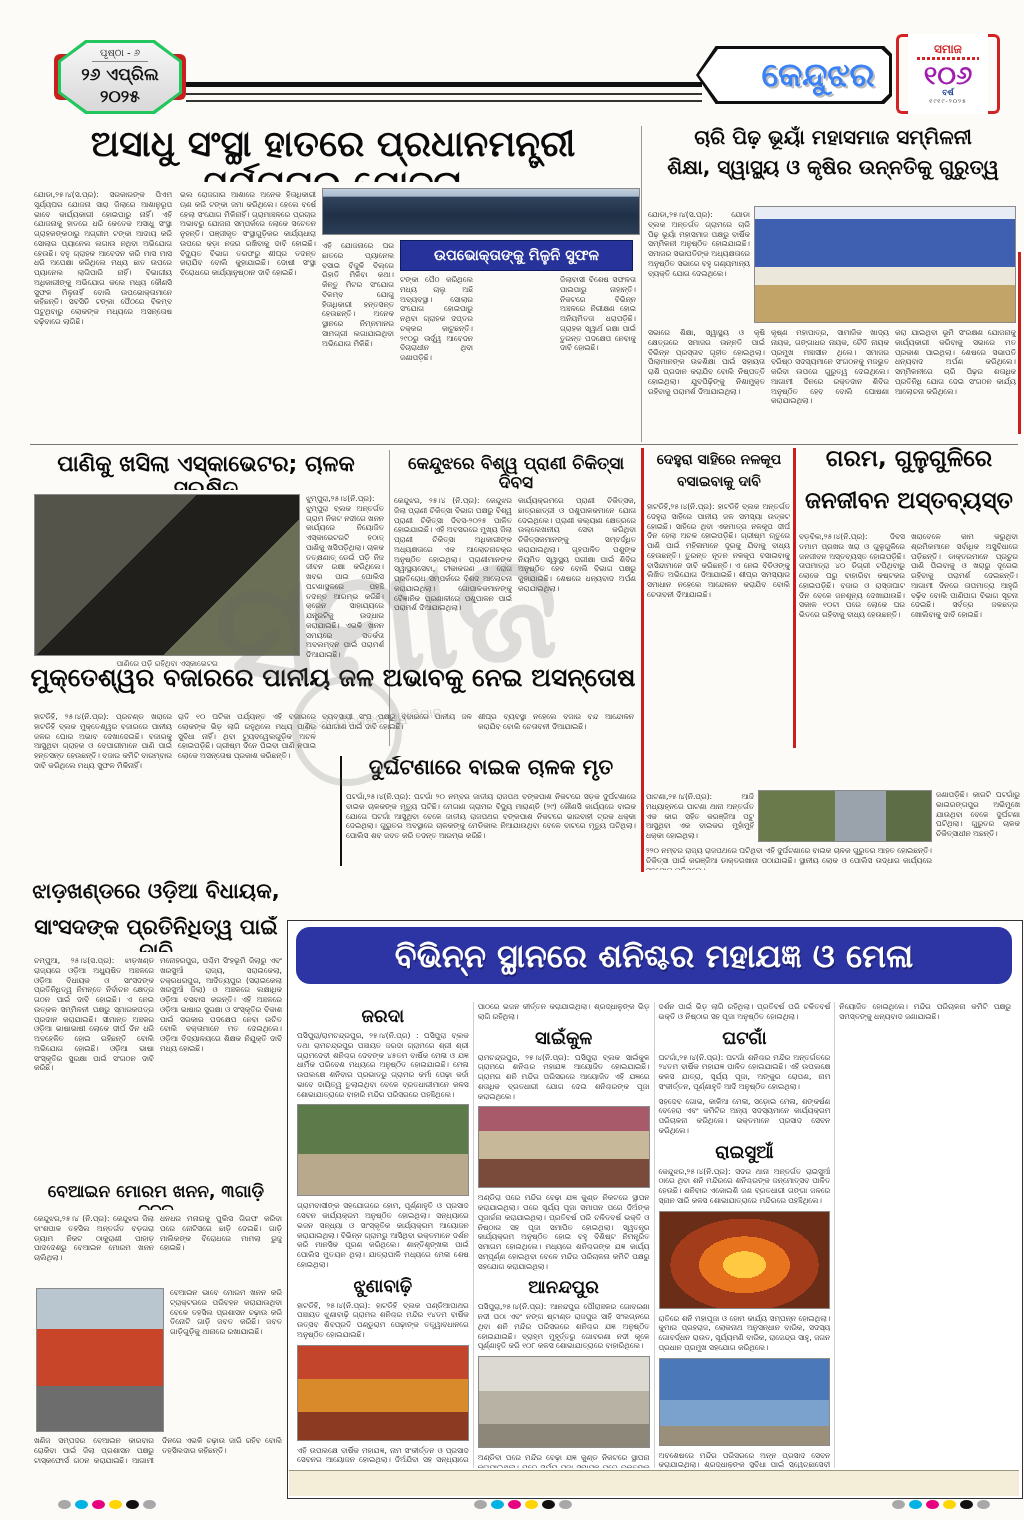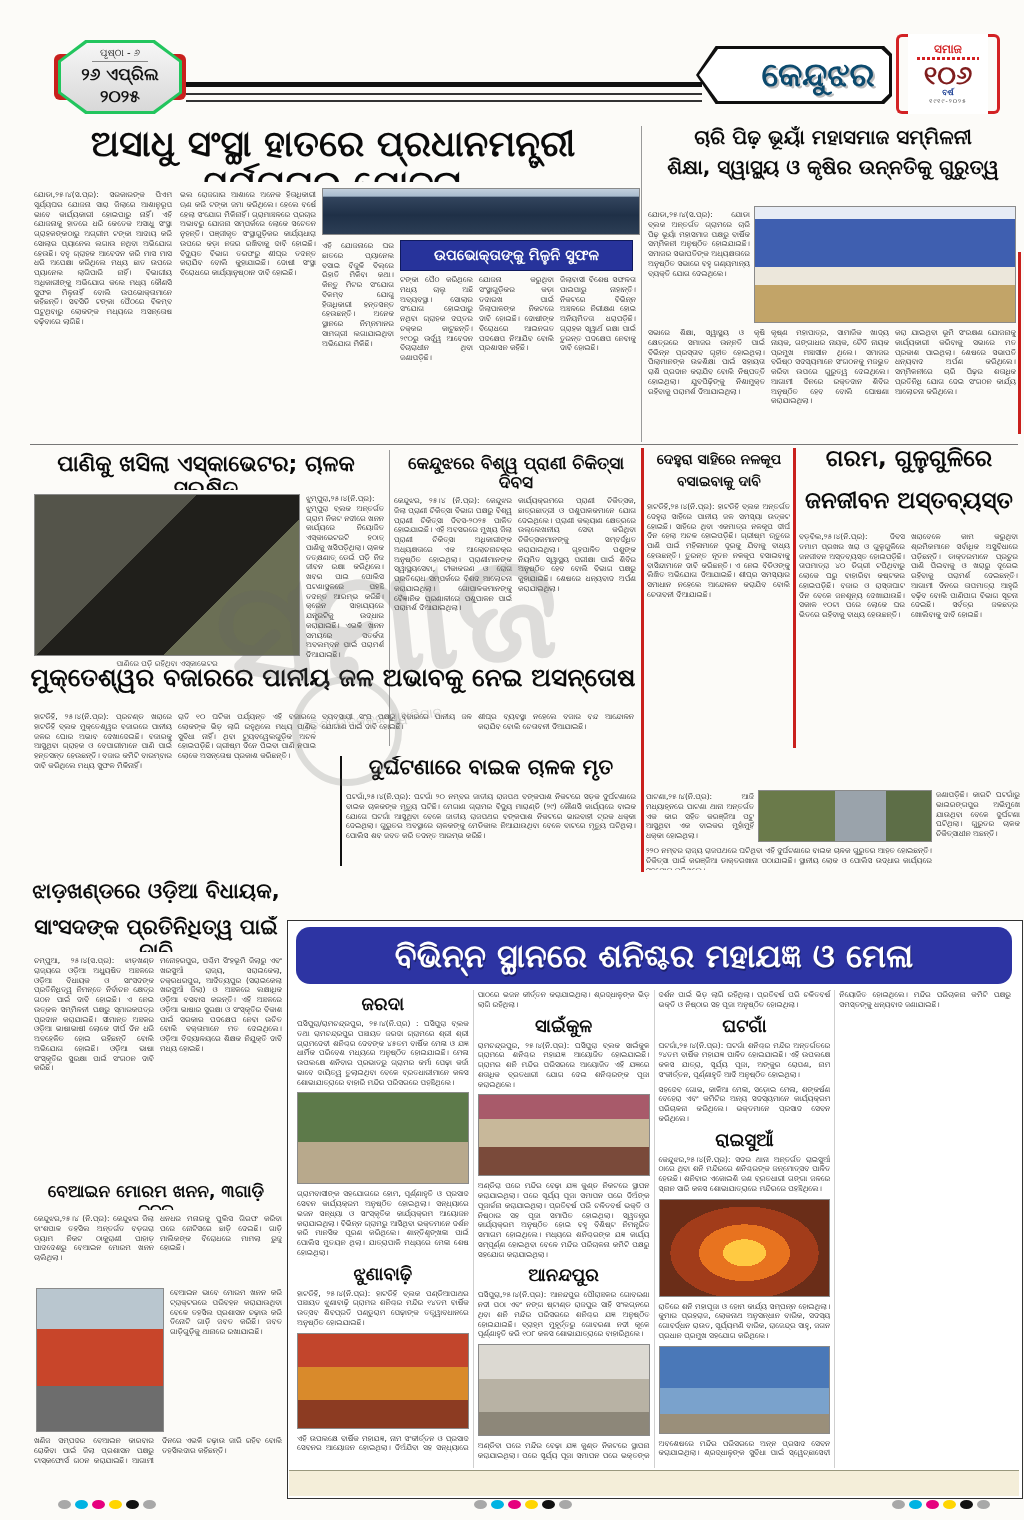--- a/index.html
+++ b/index.html
@@ -15,37 +15,37 @@
   
   .badge-red{background:#c9201d;border-radius:6px;}
   .badge-outer{clip-path:polygon(22% 0,78% 0,100% 28%,100% 72%,78% 100%,22% 100%,0 72%,0 28%);background:#22c55e;}
   .badge-inner{position:absolute;inset:3px;clip-path:polygon(22% 0,78% 0,100% 28%,100% 72%,78% 100%,22% 100%,0 72%,0 28%);
                background:linear-gradient(180deg,#f6f6f6,#d8d8d8);display:flex;flex-direction:column;align-items:center;justify-content:center;}
   .badge-inner .pl{font-size:10px;color:#222;border-bottom:1px solid #888;padding:0 8px 2px;margin-bottom:2px;}
   .badge-inner .dt{font-size:17px;font-weight:bold;color:#111;line-height:1.25;text-align:center;}
   .banner-outer{clip-path:polygon(0 50%,10% 0,96% 0,100% 14%,100% 86%,96% 100%,10% 100%);background:#0f0f0f;}
   .banner-inner{position:absolute;inset:3px;clip-path:polygon(0 50%,10% 0,96% 0,100% 14%,100% 86%,96% 100%,10% 100%);
                 background:#ffffff;display:flex;align-items:center;justify-content:center;}
-  .banner-inner span{font-size:33px;font-weight:bold;color:#0c4a6e;text-shadow:2px 2px 0 #bdbdbd;margin-left:48px;}
+  .banner-inner span{font-size:33px;font-weight:bold;color:#3b82f6;text-shadow:2px 2px 0 #bdbdbd;margin-left:48px;}
   .logo{display:flex;align-items:stretch;}
   .logo .br{width:9px;border:3px solid #d32224;}
   .logo .br.l{border-right:none;border-radius:6px 0 0 6px;}
   .logo .br.r{border-left:none;border-radius:0 6px 6px 0;}
   .logo .mid{flex:1;display:flex;flex-direction:column;align-items:center;justify-content:center;padding:2px 3px;background:#fff;}
   .logo .brand{font-size:12px;font-weight:bold;color:#d32224;line-height:1;}
   .logo .tag{height:3px;width:85%;background:repeating-linear-gradient(90deg,#d32224 0 3px,transparent 3px 5px);margin:2px 0;}
-  .logo .num{font-size:26px;font-weight:bold;color:#7f1d1d;line-height:1;}
+  .logo .num{font-size:26px;font-weight:bold;color:#a21caf;line-height:1;}
   .logo .lbl{font-size:8px;font-weight:bold;color:#1c3f94;line-height:1.2;}
   .logo .rng{font-size:6px;color:#333;letter-spacing:1px;}
   
   .inset{background:#27339b;color:#fff;font-weight:bold;display:flex;align-items:center;justify-content:center;font-size:14.5px;border:1px solid #101a5e;}
   .bigbanner{background:#2d34a3;border-radius:14px;display:flex;align-items:center;justify-content:center;}
   .bigbanner span{color:#ffffff;font-size:32px;font-weight:bold;text-shadow:1px 2px 0 rgba(0,0,0,.35);}
   
-  .yflow{column-count:4;column-gap:9px;column-rule:1px solid #cfcfcf;column-fill:auto;height:100%;}
+  .yflow{column-count:4;column-gap:9px;column-rule:1px solid #cfcfcf;column-fill:auto;height:100%;margin-top:12px;}
   .yflow h4{font-size:18px;font-weight:bold;text-align:center;margin:3px 0 4px;color:#0b0b0b;break-after:avoid;}
   .yflow p{margin:0 0 5px;font-size:7.5px;line-height:1.3;text-align:justify;color:#222;}
   .yflow .photo{width:100%;margin:2px 0 5px;break-inside:avoid;}
   .cream{background:#f4eed9;border-top:1px solid #99987e;}
   
   .ph-solar{background:linear-gradient(180deg,#c2cfdd 0%,#a9bccf 16%,#33455e 18%,#1f3047 58%,#2c3e55 100%),
             repeating-linear-gradient(75deg,rgba(255,255,255,.22) 0 2px,transparent 2px 16px);background-blend-mode:normal;}
   .ph-conf{background:linear-gradient(180deg,#e7ecf5 0 10%,#3f5fb0 10% 52%,#ece7db 52% 68%,#c2a468 68% 100%);}
   .ph-exc{background:linear-gradient(135deg,#54544a 0 38%,#201f1b 38% 68%,#6b6f55 68% 100%);}
   .ph-crash{background:linear-gradient(90deg,#6a7a4a 0 44%,#9aa3ab 44% 74%,#5d6e47 74% 100%);}
@@ -99,21 +99,20 @@
     <div class="br r"></div>
   </div>
 
   <div class="abs hl" style="left:30px;top:124px;width:606px;height:58px;font-size:36px;">ଅସାଧୁ ସଂସ୍ଥା ହାତରେ ପ୍ରଧାନମନ୍ତ୍ରୀ ସୂର୍ଯ୍ୟଘର ଯୋଜନା</div>
   <div class="abs bt" style="left:34px;top:190px;width:138px;height:246px;">ଯୋଡା,୨୫।୪(ସ.ପ୍ର): ସରକାରଙ୍କ ପିଏମ ସୂର୍ଯ୍ୟଘର ଯୋଜନା ସାରା ଜିଲାରେ ଆଶାନୁରୂପ ଭାବେ କାର୍ଯ୍ୟକାରୀ ହୋଇପାରୁ ନାହିଁ। ଏହି ଯୋଜନାକୁ ହାତରେ ଧରି କେତେକ ଅସାଧୁ ସଂସ୍ଥା ଗ୍ରାହକଙ୍କଠାରୁ ଅଗ୍ରୀମ ଟଙ୍କା ଆଦାୟ କରି ସୋଲାର ପ୍ୟାନେଲ ଲଗାଉ ନଥିବା ଅଭିଯୋଗ ହେଉଛି। ବହୁ ଗ୍ରାହକ ଆବେଦନ କରି ମାସ ମାସ ଧରି ଅପେକ୍ଷା କରିଥିଲେ ମଧ୍ୟ ଛାତ ଉପରେ ପ୍ୟାନେଲ ଲାଗିପାରି ନାହିଁ। ବିଭାଗୀୟ ଅଧିକାରୀଙ୍କୁ ଅଭିଯୋଗ କଲେ ମଧ୍ୟ କୌଣସି ସୁଫଳ ମିଳୁନାହିଁ ବୋଲି ଉପଭୋକ୍ତାମାନେ କହିଛନ୍ତି। ସବସିଡି ଟଙ୍କା ପୈଠରେ ବିଳମ୍ବ ଘଟୁଥିବାରୁ ଲୋକଙ୍କ ମଧ୍ୟରେ ଅସନ୍ତୋଷ ବଢ଼ିବାରେ ଲାଗିଛି।</div>
   <div class="abs bt" style="left:180px;top:190px;width:136px;height:246px;">ଭଲ ରୋଜଗାର ଆଶାରେ ଅନେକ ହିତାଧିକାରୀ ଋଣ କରି ଟଙ୍କା ଜମା କରିଥିଲେ। ହେଲେ ବର୍ଷେ ହେଲା ସଂଯୋଗ ମିଳିନାହିଁ। ଗ୍ରାମାଞ୍ଚଳରେ ପ୍ରଚାର ଅଭାବରୁ ଯୋଜନା ସମ୍ପର୍କରେ ଲୋକେ ସଚେତନ ନୁହନ୍ତି। ପଞ୍ଜୀକୃତ ସଂସ୍ଥାଗୁଡ଼ିକର କାର୍ଯ୍ୟଧାରା ଉପରେ କଡ଼ା ନଜର ରଖିବାକୁ ଦାବି ହୋଇଛି। ବିଦ୍ୟୁତ ବିଭାଗ ତରଫରୁ ଶୀଘ୍ର ତଦନ୍ତ କରାଯିବ ବୋଲି କୁହାଯାଇଛି। ଦୋଷୀ ସଂସ୍ଥା ବିରୋଧରେ କାର୍ଯ୍ୟାନୁଷ୍ଠାନ ଦାବି ହୋଇଛି।</div>
   <div class="abs photo ph-solar" style="left:322px;top:188px;width:318px;height:47px;"></div>
   <div class="abs bt" style="left:322px;top:241px;width:72px;height:195px;">ଏହି ଯୋଜନାରେ ଘର ଛାତରେ ପ୍ୟାନେଲ ବସାଇ ବିଜୁଳି ବିଲ୍‌ରେ ରିହାତି ମିଳିବା କଥା। କିନ୍ତୁ ମିଟର ସଂଯୋଗ ବିଳମ୍ବ ଯୋଗୁ ହିତାଧିକାରୀ ହନ୍ତସନ୍ତ ହେଉଛନ୍ତି। ଅନେକ ସ୍ଥାନରେ ନିମ୍ନମାନର ସାମଗ୍ରୀ ଲଗାଯାଇଥିବା ଅଭିଯୋଗ ମିଳିଛି।</div>
   <div class="abs inset" style="left:400px;top:240px;width:231px;height:29px;">ଉପଭୋକ୍ତାଙ୍କୁ ମିଳୁନି ସୁଫଳ</div>
   <div class="abs bt" style="left:400px;top:275px;width:73px;height:161px;">ଟଙ୍କା ପୈଠ କରିଥିଲେ ମଧ୍ୟ ଚାଲୁ ଅଛି ଅବ୍ୟବସ୍ଥା। ସୋଲାର ସଂଯୋଗ ହୋଇପାରୁ ନଥିବା ଗ୍ରାହକ ଦପ୍ତର ଚକ୍କର କାଟୁଛନ୍ତି। ୨୯୦ରୁ ଊର୍ଦ୍ଧ୍ୱ ଆବେଦନ ବିଚାରାଧୀନ ଥିବା ଜଣାପଡ଼ିଛି।</div>
-  <div class="abs bt" style="left:479px;top:275px;width:75px;height:161px;">ଯୋଜନା କରୁଥିବା ସଂସ୍ଥାଗୁଡ଼ିକର କଡ଼ା ତଦାରଖ ପାଇଁ ଜିଲାପାଳଙ୍କ ନିକଟରେ ଦାବି ହୋଇଛି। ଦୋଷୀଙ୍କ ବିରୋଧରେ ଆଇନଗତ ପଦକ୍ଷେପ ନିଆଯିବ ବୋଲି ପ୍ରଶାସନ କହିଛି।</div>
   <div class="abs bt" style="left:560px;top:275px;width:76px;height:161px;">ଜିଲାବାସୀ ବିଶେଷ ସଫଳତା ପାଇପାରୁ ନାହାନ୍ତି। ନିକଟରେ ବିଭିନ୍ନ ଅଞ୍ଚଳରେ ନିରୀକ୍ଷଣ ହୋଇ ଅନିୟମିତତା ଧରାପଡ଼ିଛି। ଗ୍ରାହକ ସ୍ୱାର୍ଥ ରକ୍ଷା ପାଇଁ ତୁରନ୍ତ ପଦକ୍ଷେପ ନେବାକୁ ଦାବି ହୋଇଛି।</div>
 
   <div class="abs vline" style="left:641px;top:126px;width:1px;height:316px;"></div>
   <div class="abs hl" style="left:650px;top:126px;width:366px;height:28px;font-size:20px;">ଚାରି ପିଢ଼ ଭୂୟାଁ ମହାସମାଜ ସମ୍ମିଳନୀ</div>
   <div class="abs hl" style="left:648px;top:156px;width:370px;height:50px;font-size:20px;">ଶିକ୍ଷା, ସ୍ୱାସ୍ଥ୍ୟ ଓ କୃଷିର ଉନ୍ନତିକୁ ଗୁରୁତ୍ୱ</div>
   <div class="abs bt" style="left:648px;top:210px;width:102px;height:114px;">ଯୋଡା,୨୫।୪(ସ.ପ୍ର): ଯୋଡା ବ୍ଲକ ଅନ୍ତର୍ଗତ ଗ୍ରାମରେ ଚାରି ପିଢ଼ ଭୂୟାଁ ମହାସମାଜ ପକ୍ଷରୁ ବାର୍ଷିକ ସମ୍ମିଳନୀ ଅନୁଷ୍ଠିତ ହୋଇଯାଇଛି। ସମାଜର ସଭାପତିଙ୍କ ଅଧ୍ୟକ୍ଷତାରେ ଅନୁଷ୍ଠିତ ସଭାରେ ବହୁ ଗଣ୍ୟମାନ୍ୟ ବ୍ୟକ୍ତି ଯୋଗ ଦେଇଥିଲେ।</div>
   <div class="abs photo ph-conf" style="left:754px;top:206px;width:262px;height:117px;"></div>
   <div class="abs bt" style="left:648px;top:328px;width:117px;height:112px;">ସଭାରେ ଶିକ୍ଷା, ସ୍ୱାସ୍ଥ୍ୟ ଓ କୃଷି କ୍ଷେତ୍ରରେ ସମାଜର ଉନ୍ନତି ପାଇଁ ବିଭିନ୍ନ ପ୍ରସ୍ତାବ ଗୃହୀତ ହୋଇଥିଲା। ପିଲାମାନଙ୍କ ଉଚ୍ଚଶିକ୍ଷା ପାଇଁ ସହାୟତା ରାଶି ପ୍ରଦାନ କରାଯିବ ବୋଲି ନିଷ୍ପତ୍ତି ହୋଇଥିଲା। ଯୁବପିଢ଼ିଙ୍କୁ ନିଶାମୁକ୍ତ ରହିବାକୁ ପରାମର୍ଶ ଦିଆଯାଇଥିଲା।</div>
   <div class="abs bt" style="left:771px;top:328px;width:118px;height:112px;">କୃଷ୍ଣ ମହାପାତ୍ର, ସାମାଜିକ ଖାଦ୍ୟ ନାୟକ, ଗଙ୍ଗାଧର ନାୟକ, ଚୈତି ନାୟକ ପ୍ରମୁଖ ମଞ୍ଚାସୀନ ଥିଲେ। ସମାଜର ବରିଷ୍ଠ ସଦସ୍ୟମାନେ ସଂଗଠନକୁ ମଜଭୁତ କରିବା ଉପରେ ଗୁରୁତ୍ୱ ଦେଇଥିଲେ। ଆଗାମୀ ଦିନରେ ରକ୍ତଦାନ ଶିବିର ଅନୁଷ୍ଠିତ ହେବ ବୋଲି ଘୋଷଣା କରାଯାଇଥିଲା।</div>
   <div class="abs bt" style="left:895px;top:328px;width:121px;height:112px;">କରା ଯାଇଥିବା ଭୂମି ସଂରକ୍ଷଣ ଯୋଜନାକୁ କାର୍ଯ୍ୟକାରୀ କରିବାକୁ ସଭାରେ ମତ ପ୍ରକାଶ ପାଇଥିଲା। ଶେଷରେ ସଭାପତି ଧନ୍ୟବାଦ ଅର୍ପଣ କରିଥିଲେ। ସମ୍ମିଳନୀରେ ଚାରି ପିଢ଼ର ଶତାଧିକ ପ୍ରତିନିଧି ଯୋଗ ଦେଇ ସଂଗଠନ କାର୍ଯ୍ୟ ଆଲୋଚନା କରିଥିଲେ।</div>

